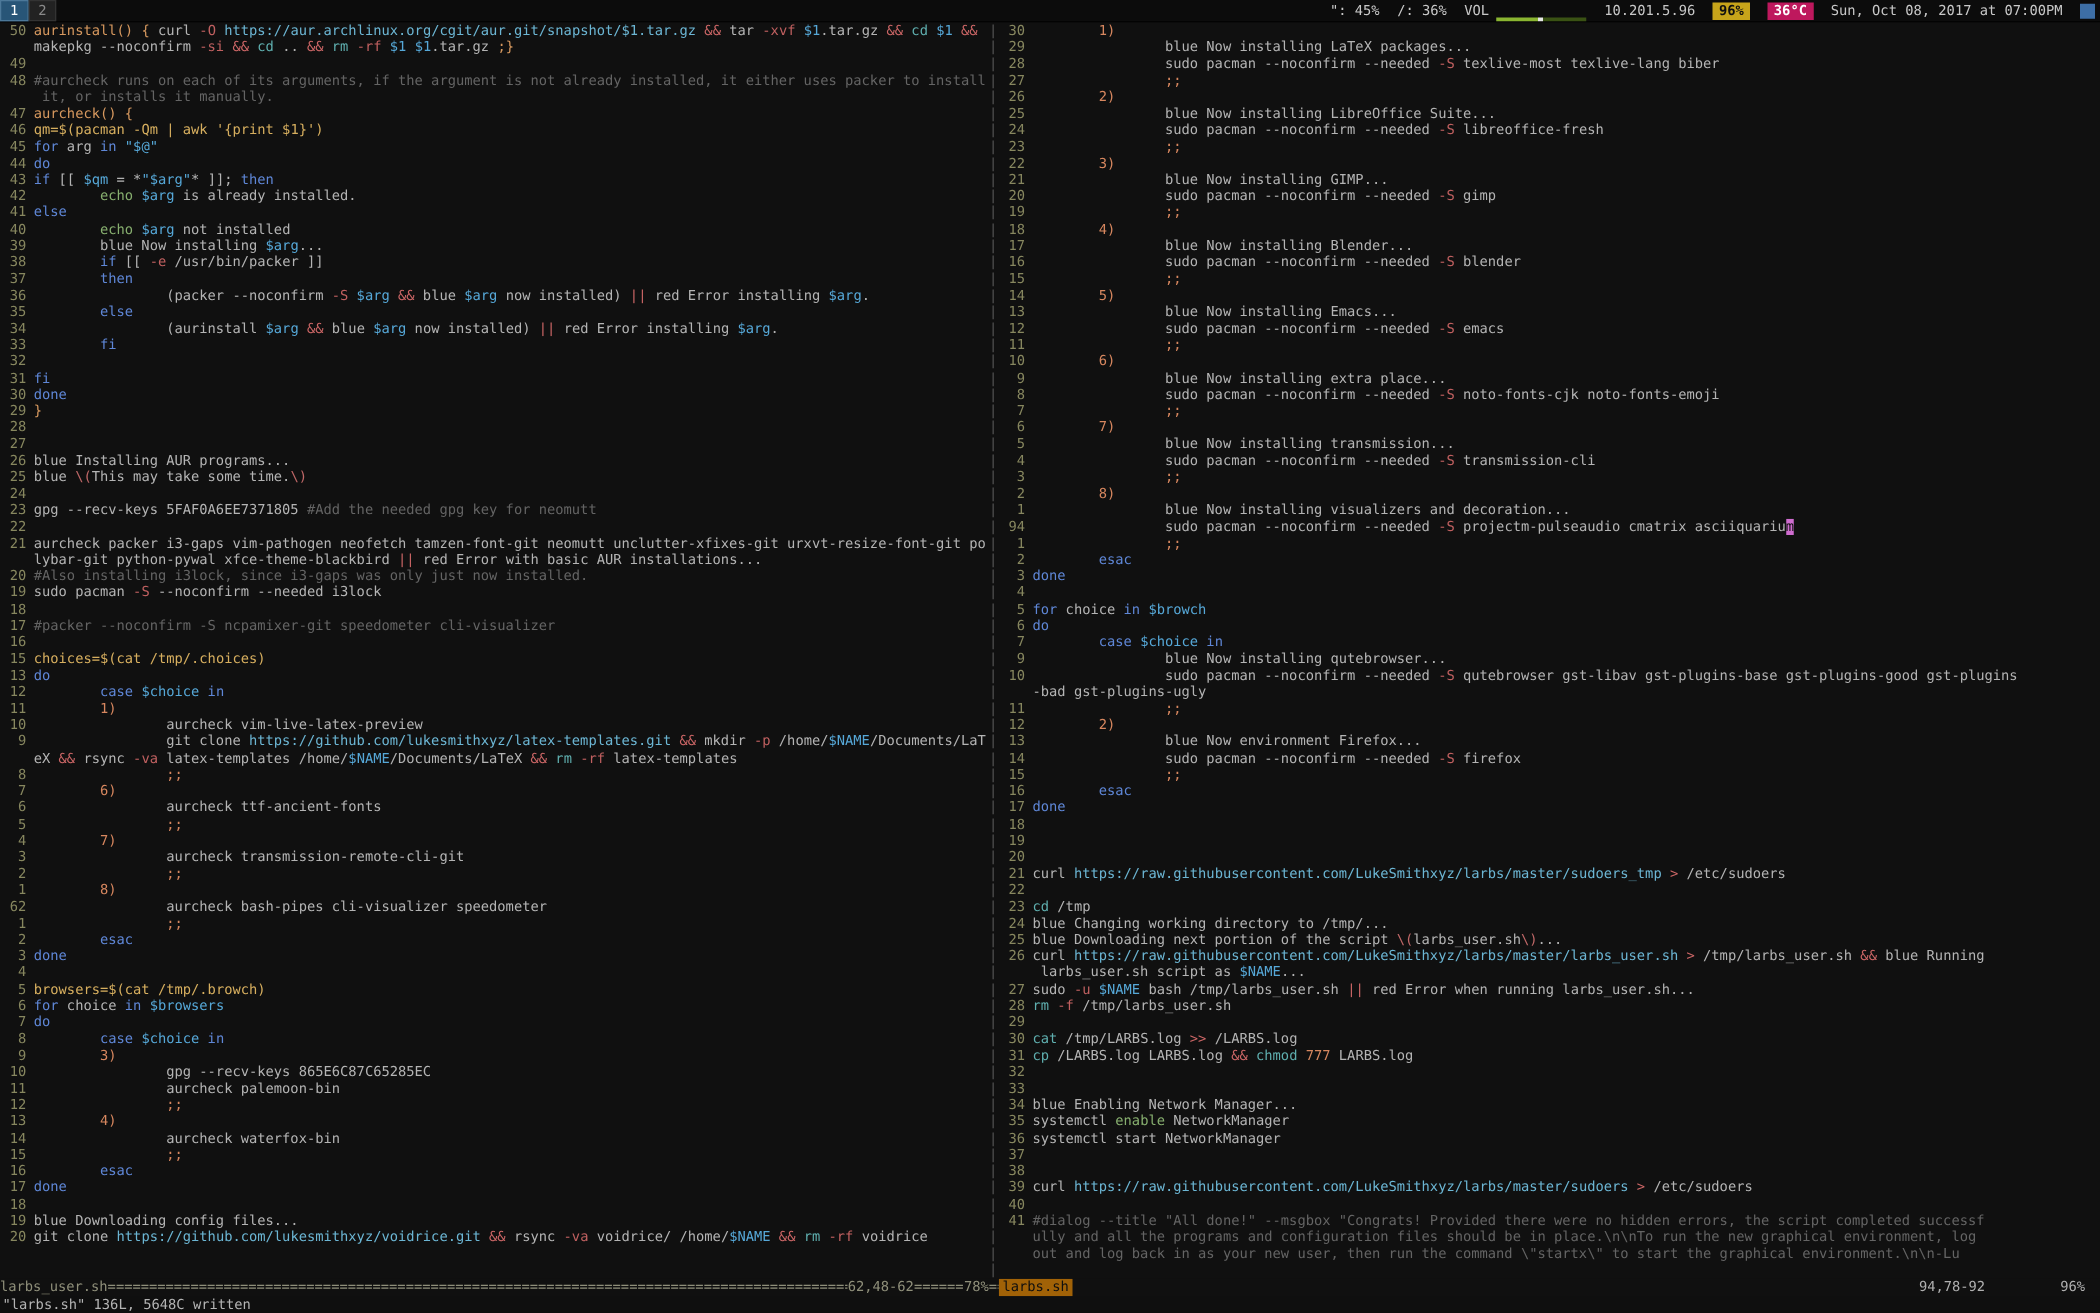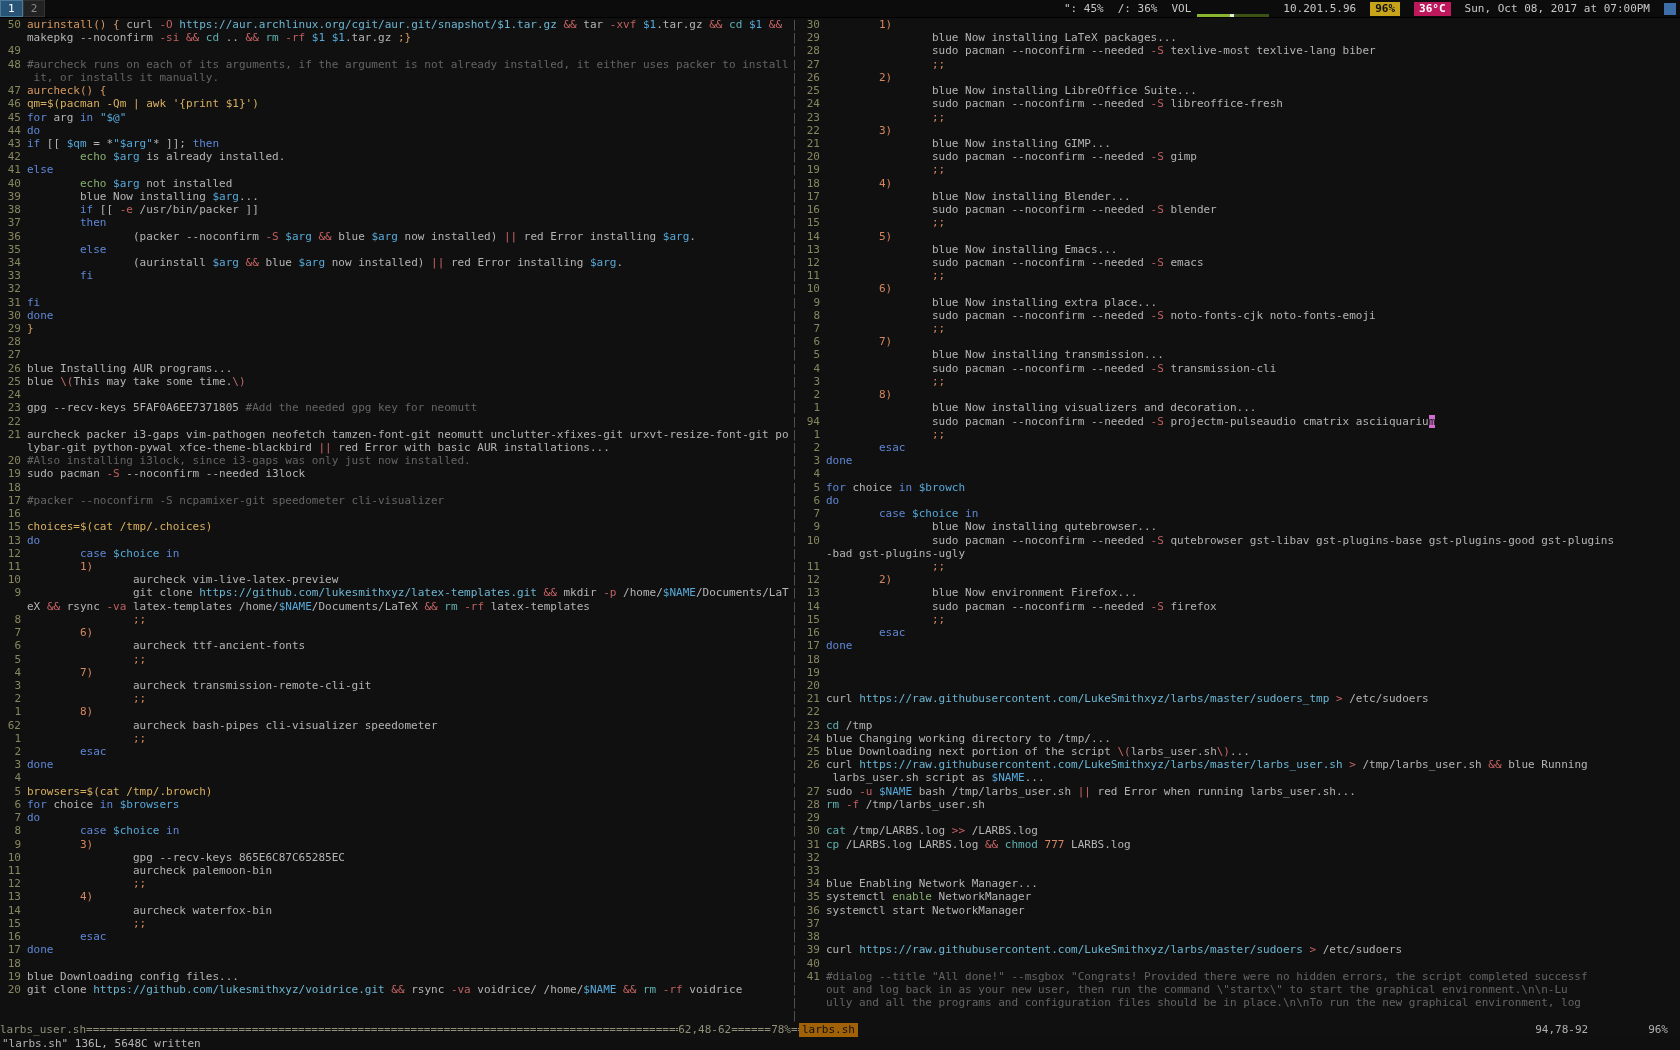--- a/index.html
+++ b/index.html
@@ -299,22 +299,22 @@
       <div class="row"><span class="num">32</span><span class="src"></span></div>
       <div class="row"><span class="num">33</span><span class="src"></span></div>
       <div class="row"><span class="num">34</span><span class="src">blue Enabling Network Manager...</span></div>
       <div class="row"><span class="num">35</span><span class="src">systemctl <span class="cmd">enable</span> NetworkManager</span></div>
       <div class="row"><span class="num">36</span><span class="src">systemctl start NetworkManager</span></div>
       <div class="row"><span class="num">37</span><span class="src"></span></div>
       <div class="row"><span class="num">38</span><span class="src"></span></div>
       <div class="row"><span class="num">39</span><span class="src">curl <span class="url">https://raw.githubusercontent.com/LukeSmithxyz/larbs/master/sudoers</span> <span class="op">&gt;</span> /etc/sudoers</span></div>
       <div class="row"><span class="num">40</span><span class="src"></span></div>
       <div class="row"><span class="num">41</span><span class="src"><span class="c">#dialog --title "All done!" --msgbox "Congrats! Provided there were no hidden errors, the script completed successf</span></span></div>
+      <div class="row"><span class="num"></span><span class="src"><span class="c">ully and all the programs and configuration files should be in place.\n\nTo run the new graphical environment, log</span></span></div>
       <div class="row"><span class="num"></span><span class="src"><span class="c">out and log back in as your new user, then run the command \"startx\" to start the graphical environment.\n\n-Lu</span></span></div>
-      <div class="row"><span class="num"></span><span class="src"><span class="c">ully and all the programs and configuration files should be in place.\n\nTo run the new graphical environment, log</span></span></div>
     </div>
 </div>
 
 <div class="statusline">
   <div class="sl-left"><span>larbs_user.sh</span><span class="fill">================================================================================================================================================================================================================================================</span><span>62,48-62</span><span class="fill2">================================================================================================================================================================================================================================================</span><span>78%</span><span class="fill3">================================================================================================================================================================================================================================================</span></div>
   <div class="sl-right"><span class="sl-file-active">larbs.sh</span><span class="spacer"></span><span>94,78-92</span><span class="gap60"></span><span>96%</span><span class="pad12"></span></div>
 </div>
 
 <div class="cmdline">"larbs.sh" 136L, 5648C written</div>
 

